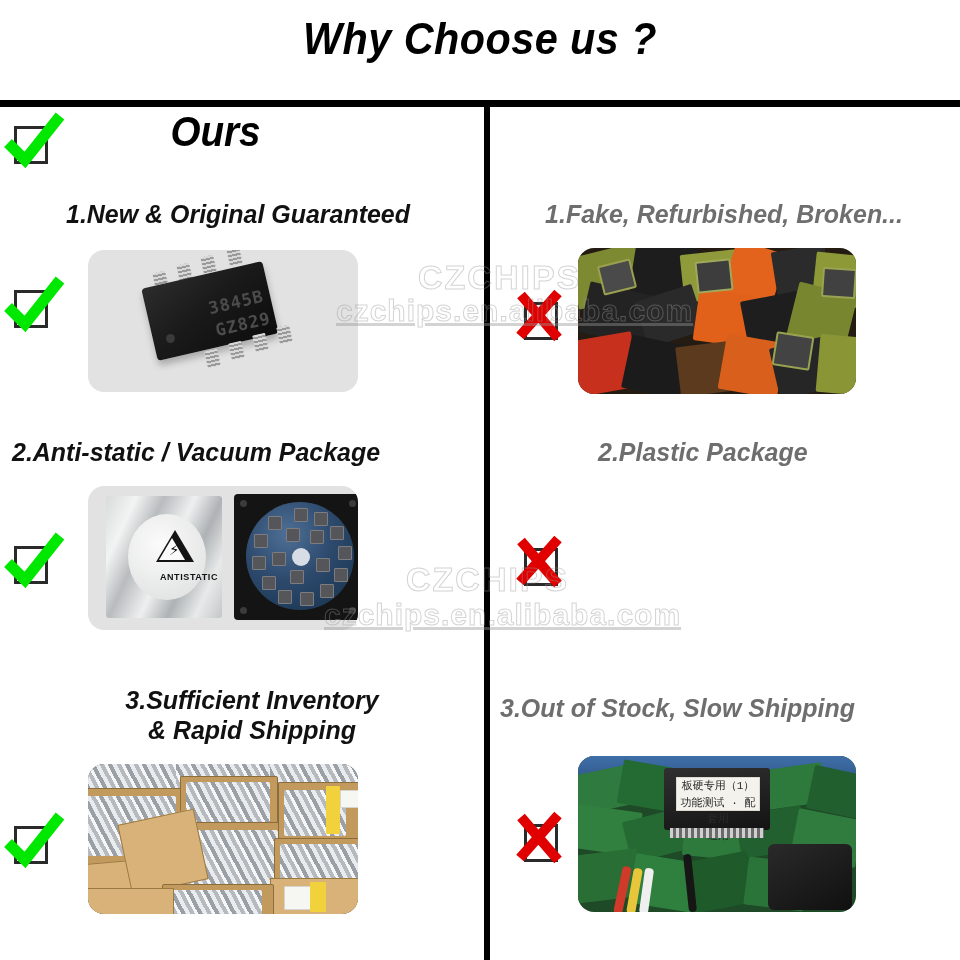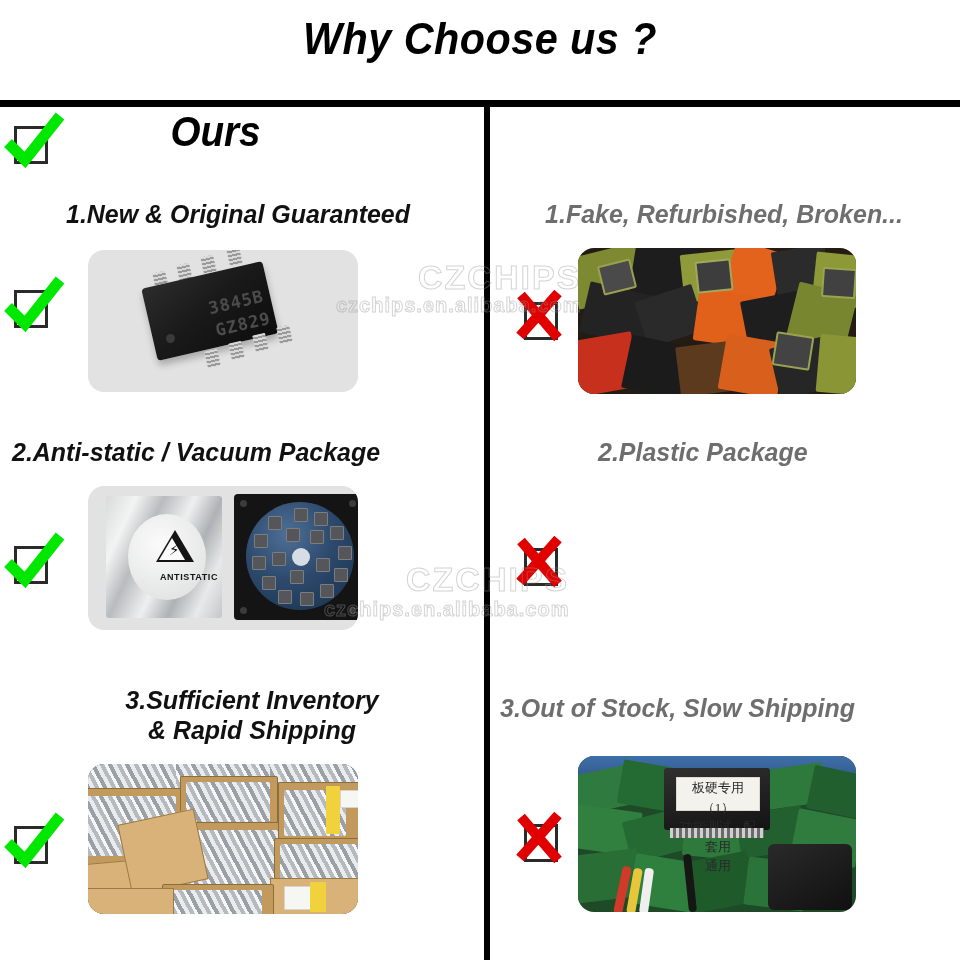--- a/index.html
+++ b/index.html
@@ -175,42 +175,42 @@
   .gchip{position:absolute;border-radius:2px;}
   .module{
     position:absolute;left:86px;top:12px;width:106px;height:62px;
     background:linear-gradient(170deg,#303030,#131313);border-radius:3px;
   }
   .modlabel{
     position:absolute;left:12px;top:9px;width:82px;height:32px;background:#f4f2ec;
     border:1px solid #ddd9cf;
   }
   .modlabel span{
-    display:block;text-align:center;font-size:13px;color:#2a2a2a;line-height:1.5;
-    font-family:Liberation Serif, serif;
+    display:block;text-align:center;font-size:11px;color:#2a2a2a;line-height:1.5;
+    font-family:Liberation Mono, monospace;
   }
   .modpins{
     position:absolute;left:6px;bottom:-8px;width:94px;height:10px;
     background:repeating-linear-gradient(90deg,#cfcfcf 0 3px,#6a6a6a 3px 6px);
   }
   .wire{position:absolute;border-radius:4px;}
   .blackpad{
     position:absolute;right:4px;bottom:2px;width:84px;height:66px;
     background:linear-gradient(150deg,#2a2a2a,#101010);border-radius:6px;
   }
 
   
   .wm{
     position:absolute;pointer-events:none;user-select:none;
     font-weight:bold;color:transparent;
     -webkit-text-stroke:1px rgba(150,150,150,.42);
     white-space:nowrap;
   }
   .wm-a{font-size:34px;letter-spacing:2px;}
-  .wm-b{font-size:20px;letter-spacing:1px;}
+  .wm-b{font-size:30px;letter-spacing:1px;text-decoration:underline;}
 </style>
 </head>
 <body>
 
 <div class="page">
 
   <div class="title">Why Choose us ?</div>
 
   <div class="hrule"></div>
 

